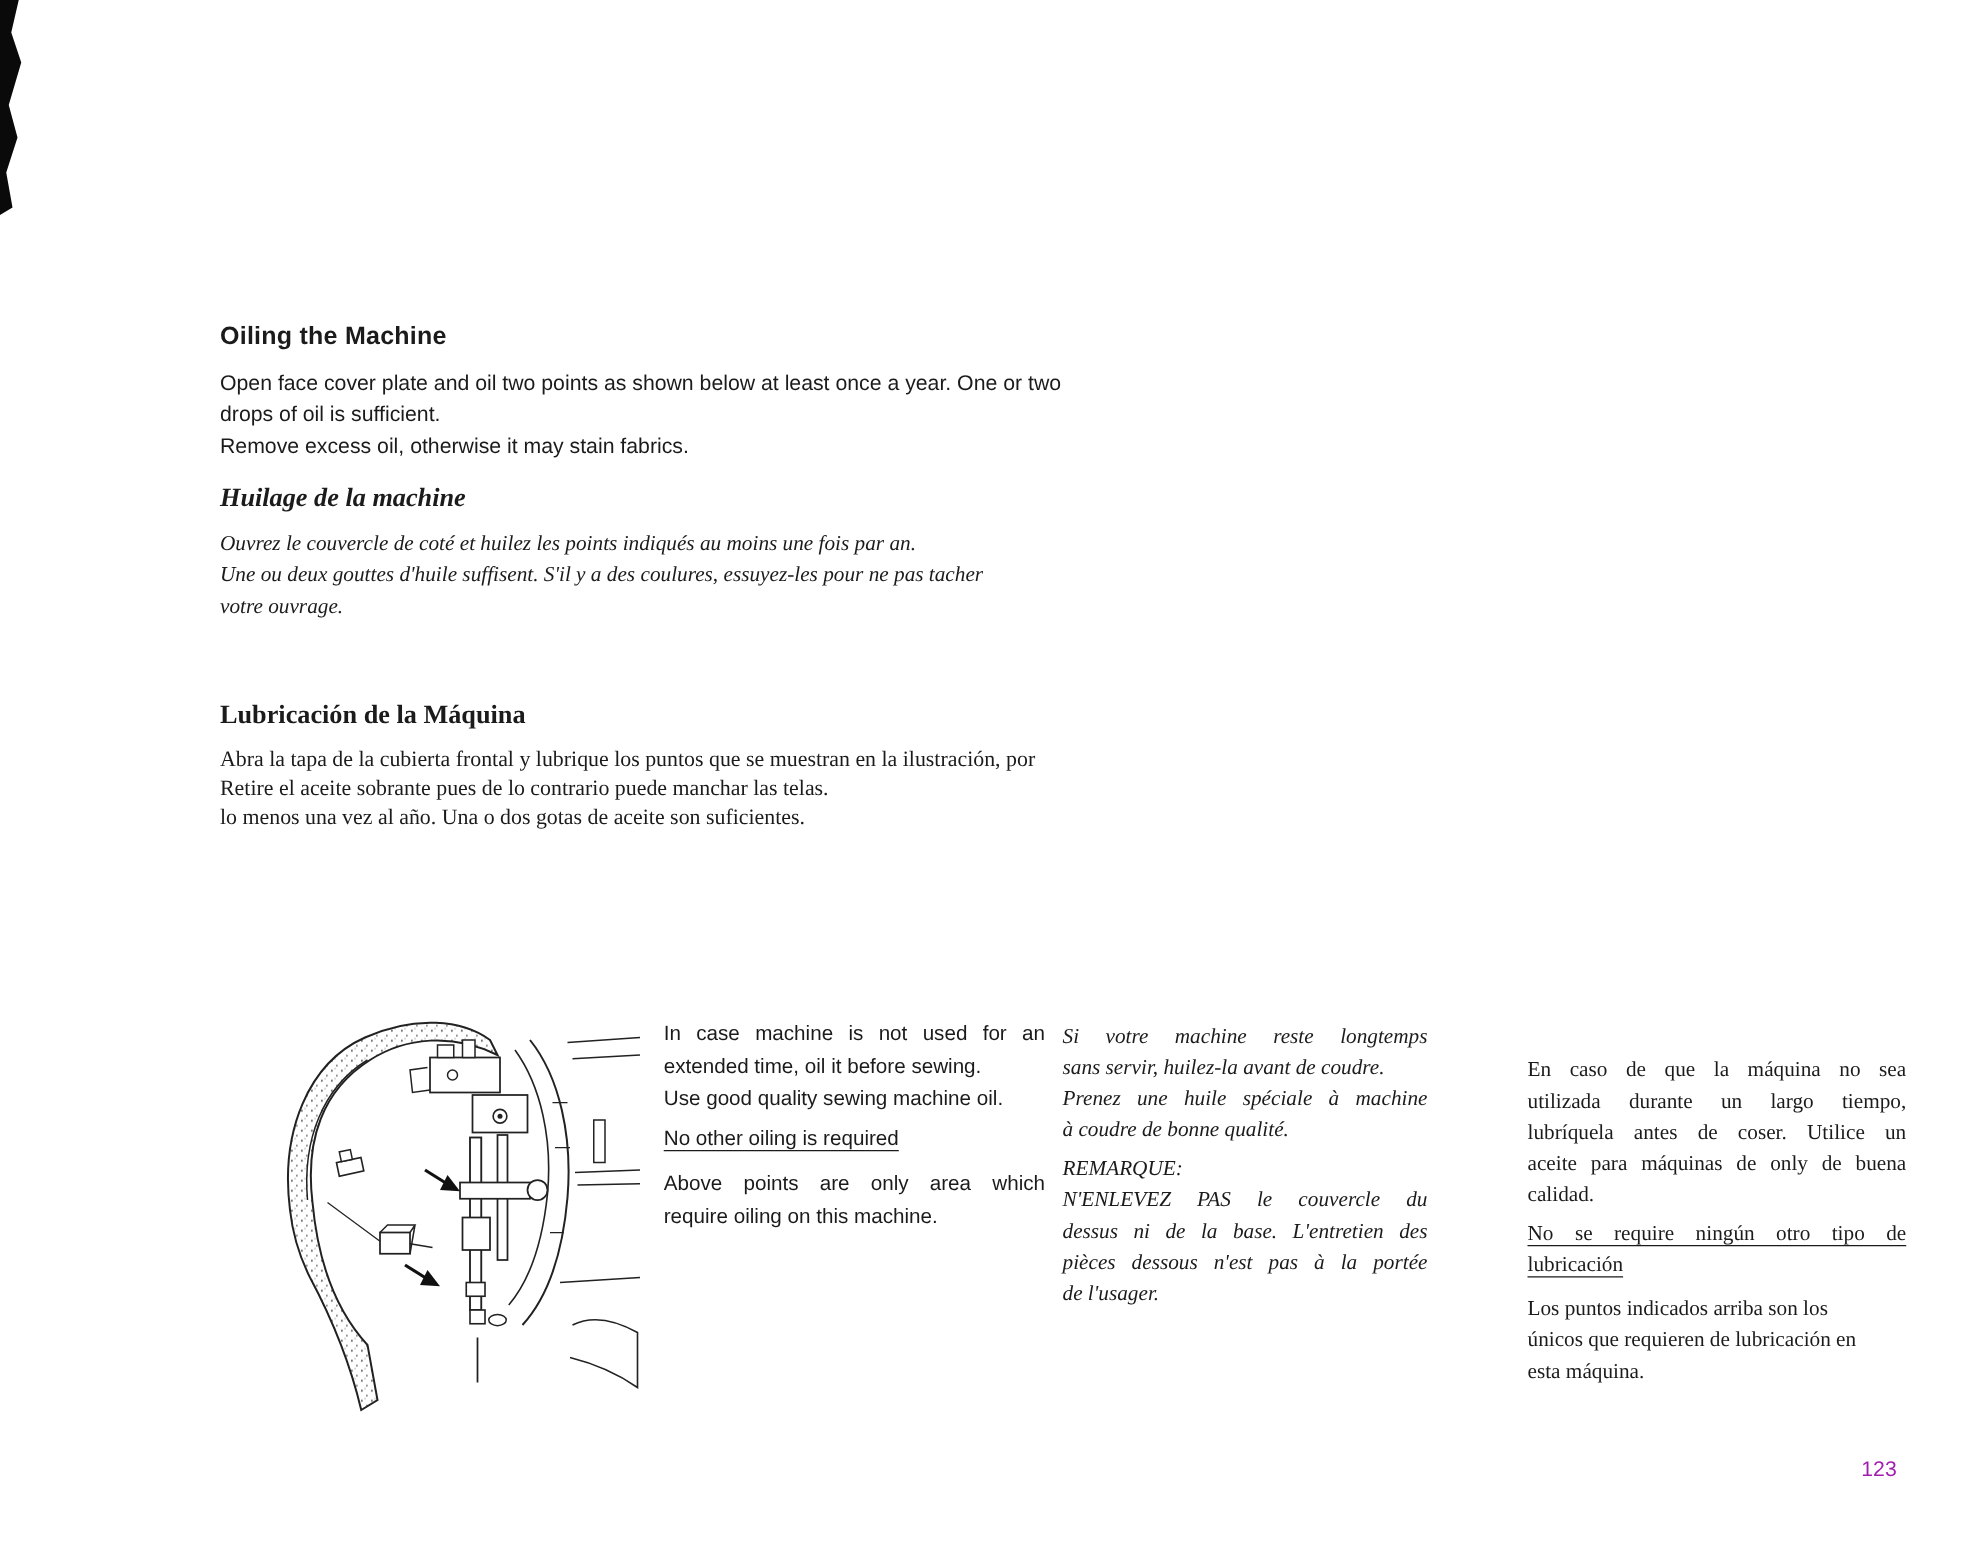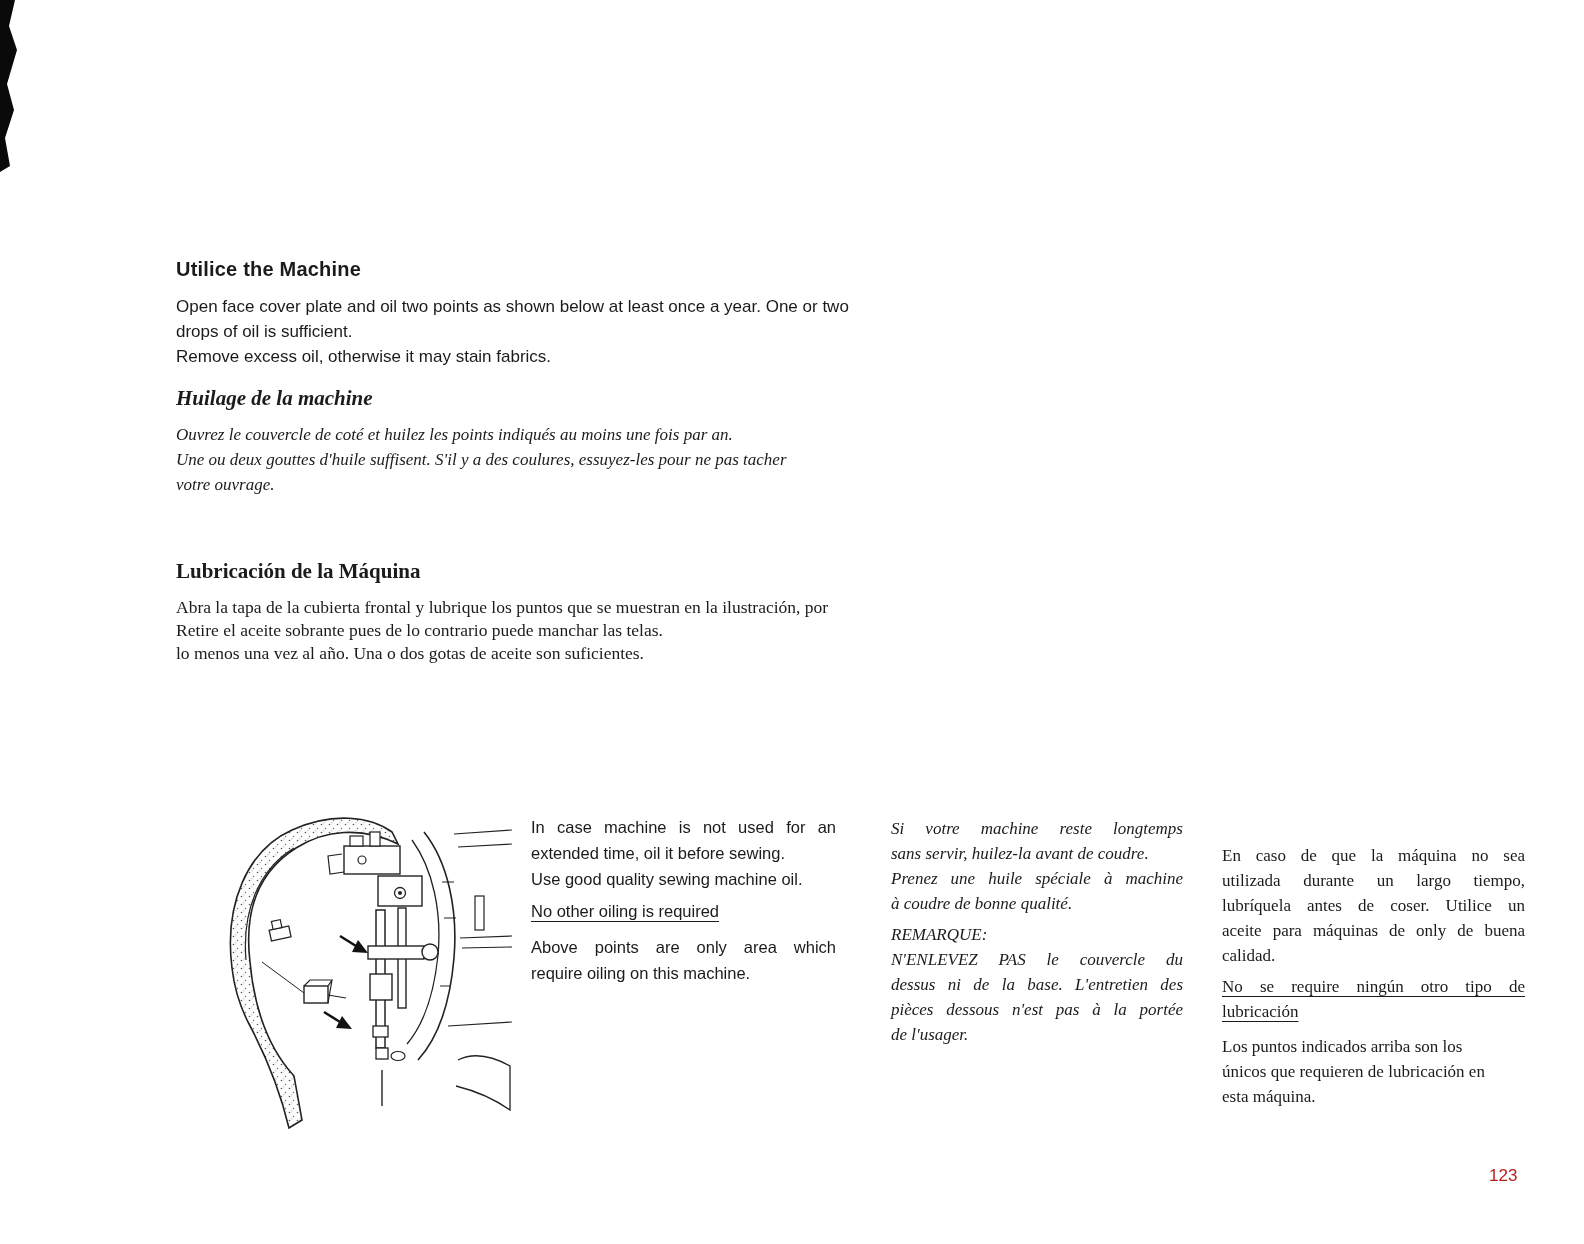--- a/index.html
+++ b/index.html
@@ -20,43 +20,43 @@
   .sec-fr{top:386px;}
   .sec-fr h2{font-size:21px;margin-bottom:11px;}
   .sec-fr .body{font-size:17px;line-height:25px;}
   .sec-es{top:559px;}
   .sec-es h2{font-size:21px;margin-bottom:12px;}
   .sec-es .body{font-size:17.5px;line-height:23px;}
 
   
   .col{position:absolute;}
   .col-en{left:531px;top:814px;width:305px;font-size:16.5px;line-height:26px;}
-  .col-fr{left:891px;top:816px;width:292px;font-size:17px;line-height:25px;}
+  .col-fr{left:850px;top:816px;width:292px;font-size:17px;line-height:25px;}
   .col-es{left:1222px;top:843px;width:303px;font-size:17px;line-height:25px;}
   .blk{margin:0;}
   .gap-sm{margin-top:6px;}
   .gap-md{margin-top:10px;}
   .tline{min-height:1em;}
   .fill{text-align:justify;text-align-last:justify;}
   .ul{text-decoration:underline;text-decoration-thickness:1.2px;text-underline-offset:4px;}
 
-  .pageno{position:absolute;left:1489px;top:1166px;font-size:17px;color:#b91c1c;}
+  .pageno{position:absolute;left:1489px;top:1166px;font-size:17px;color:#a21caf;}
 
   .figure{position:absolute;left:192px;top:790px;width:320px;height:340px;}
   .artifact{position:absolute;left:0;top:0;width:40px;height:180px;}
 </style>
 </head>
 <body>
 
 <svg class="artifact" viewBox="0 0 40 180">
   <polygon points="0,0 15,0 9,26 17,50 7,84 14,110 5,138 10,166 0,172" fill="#0a0a0a"></polygon>
 </svg>
 
 <section class="sec sec-en">
-  <h2 class="sans">Utilice the Machine</h2>
+  <h2 class="sans">Oiling the Machine</h2>
   <div class="body sans">
       <div class="tline">Open face cover plate and oil two points as shown below at least once a year. One or two</div>
       <div class="tline">drops of oil is sufficient.</div>
       <div class="tline">Remove excess oil, otherwise it may stain fabrics.</div>
     </div>
 </section>
 
 <section class="sec sec-fr">
   <h2 class="serif italic">Huilage de la machine</h2>
   <div class="body serif italic">

